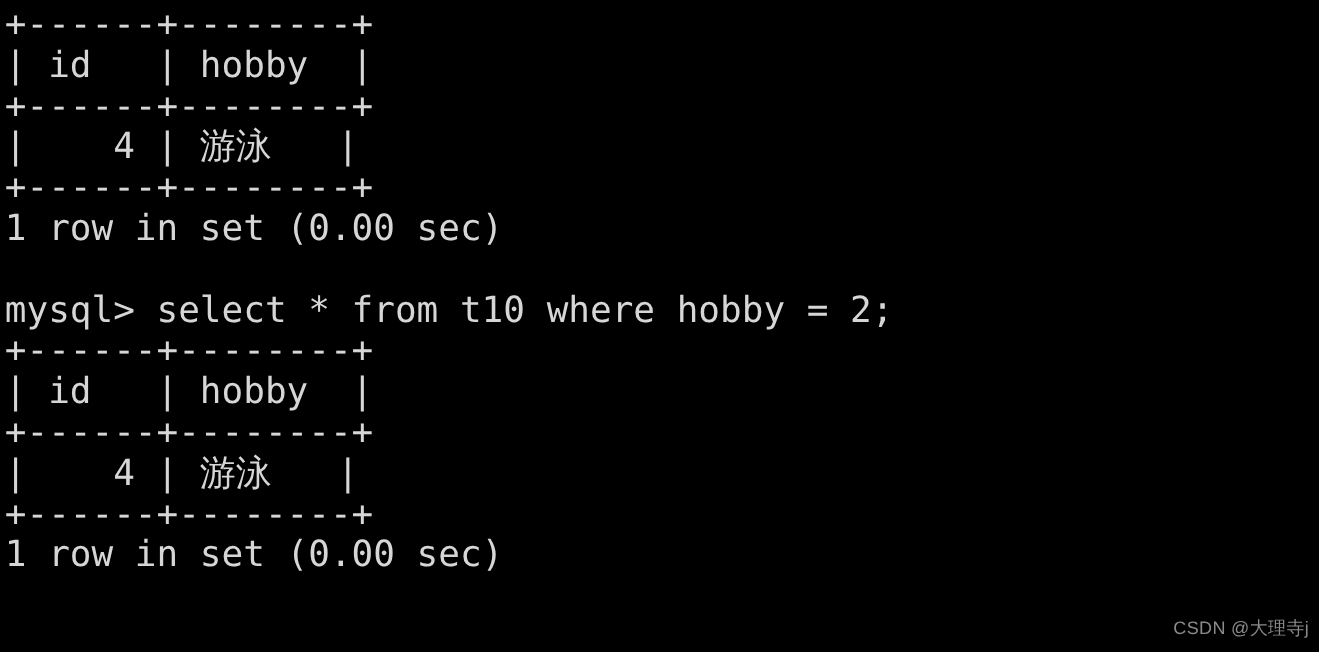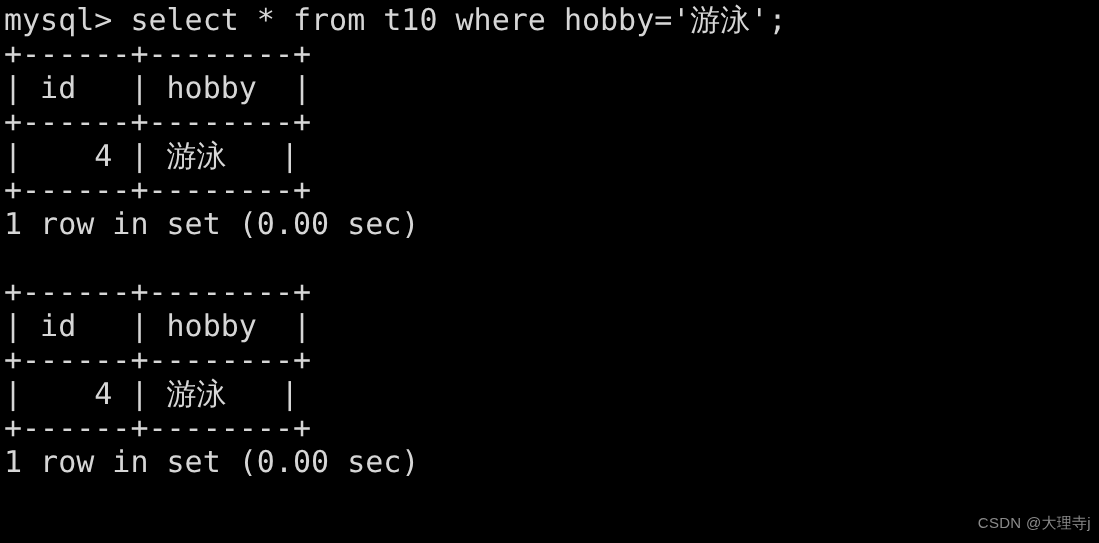--- a/index.html
+++ b/index.html
@@ -46,28 +46,28 @@
     color: #8a8a8a;
     letter-spacing: 0.3px;
     white-space: pre;
     user-select: none;
   }
 </style>
 </head>
 <body>
 
 <div id="terminal">
-  <div class="term-line">mysql&gt; select * from t10 where hobby='游泳';</div>
   <div class="term-line">+------+--------+</div>
   <div class="term-line">| id   | hobby  |</div>
   <div class="term-line">+------+--------+</div>
   <div class="term-line">|    4 | 游泳   |</div>
   <div class="term-line">+------+--------+</div>
   <div class="term-line">1 row in set (0.00 sec)</div>
   <div class="term-line blank"></div>
+  <div class="term-line">mysql&gt; select * from t10 where hobby = 2;</div>
   <div class="term-line">+------+--------+</div>
   <div class="term-line">| id   | hobby  |</div>
   <div class="term-line">+------+--------+</div>
   <div class="term-line">|    4 | 游泳   |</div>
   <div class="term-line">+------+--------+</div>
   <div class="term-line">1 row in set (0.00 sec)</div>
 </div>
 
 <div id="watermark">CSDN @大理寺j</div>
 

